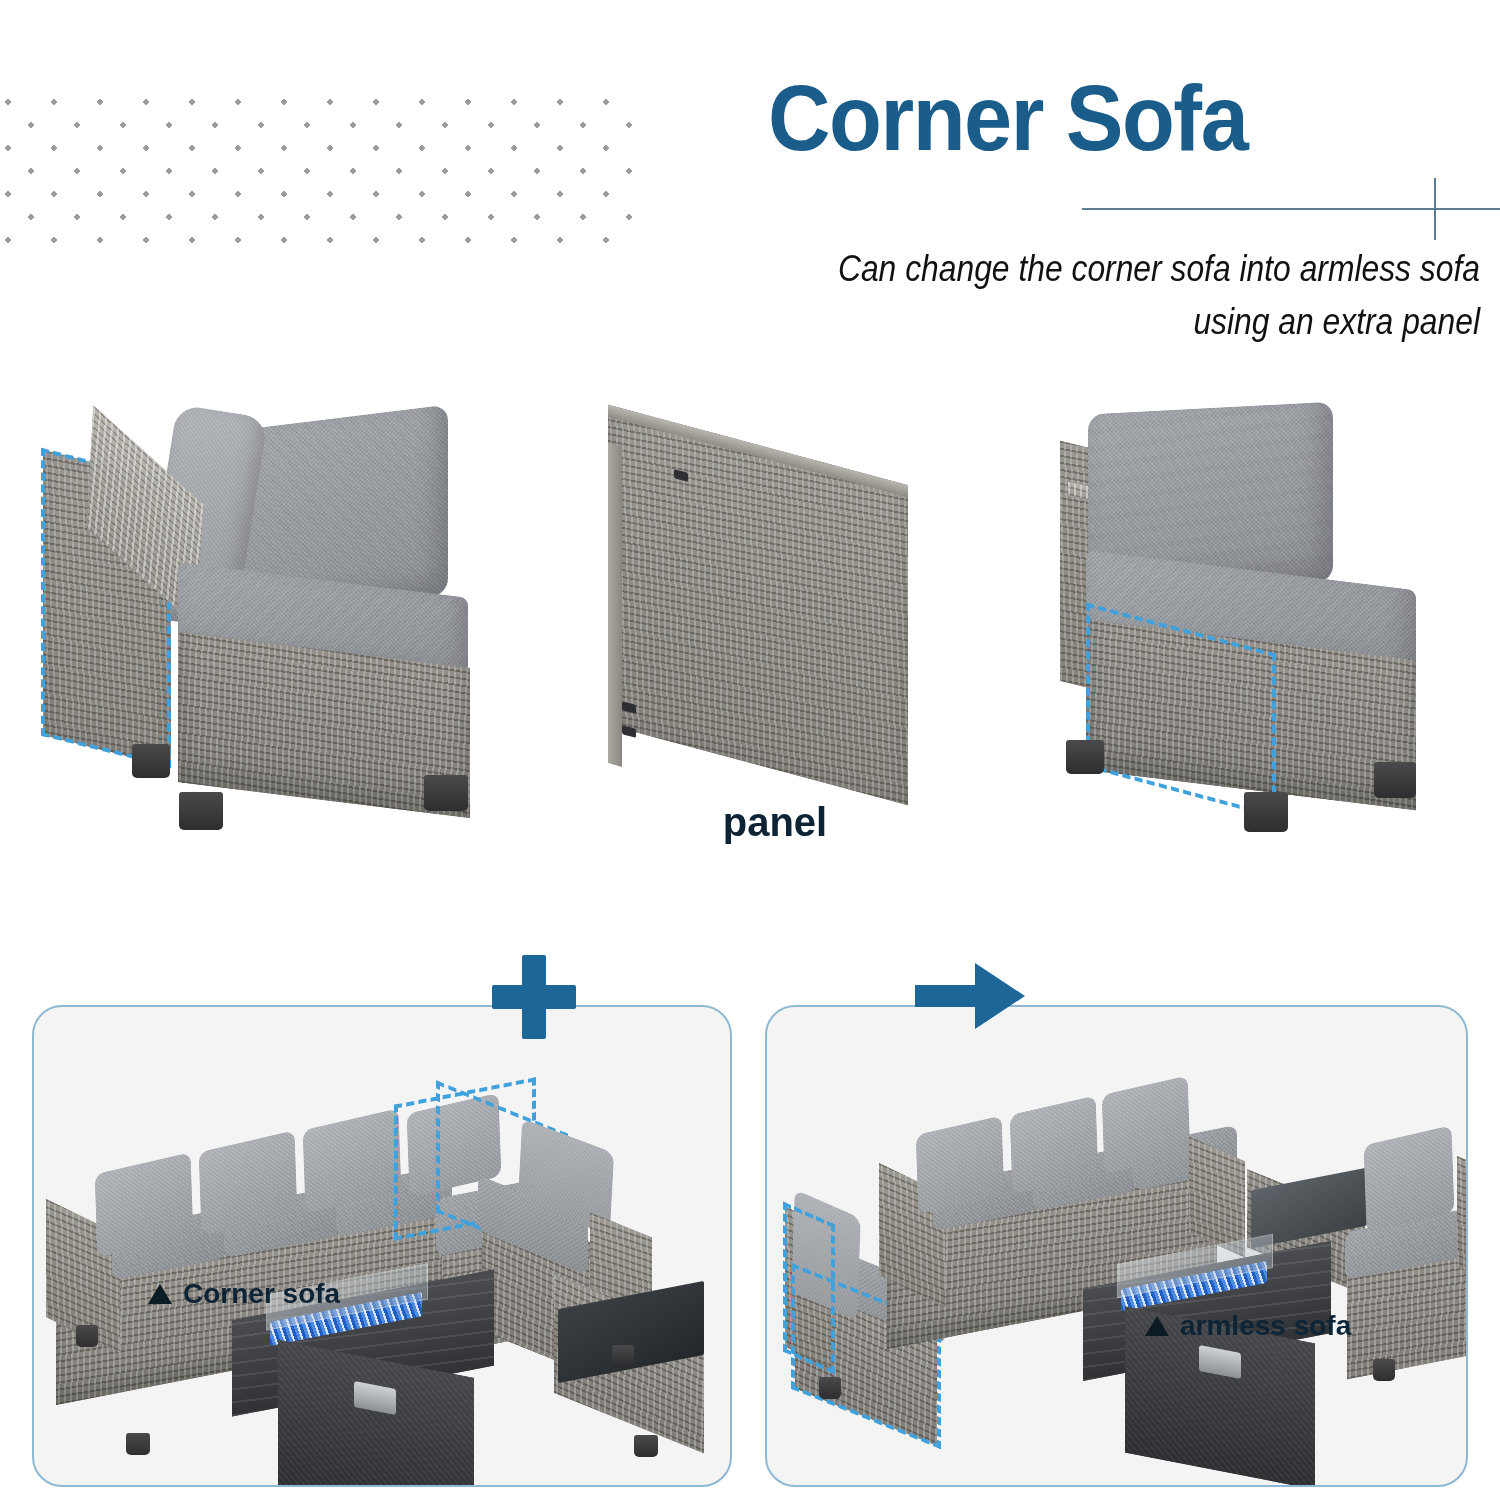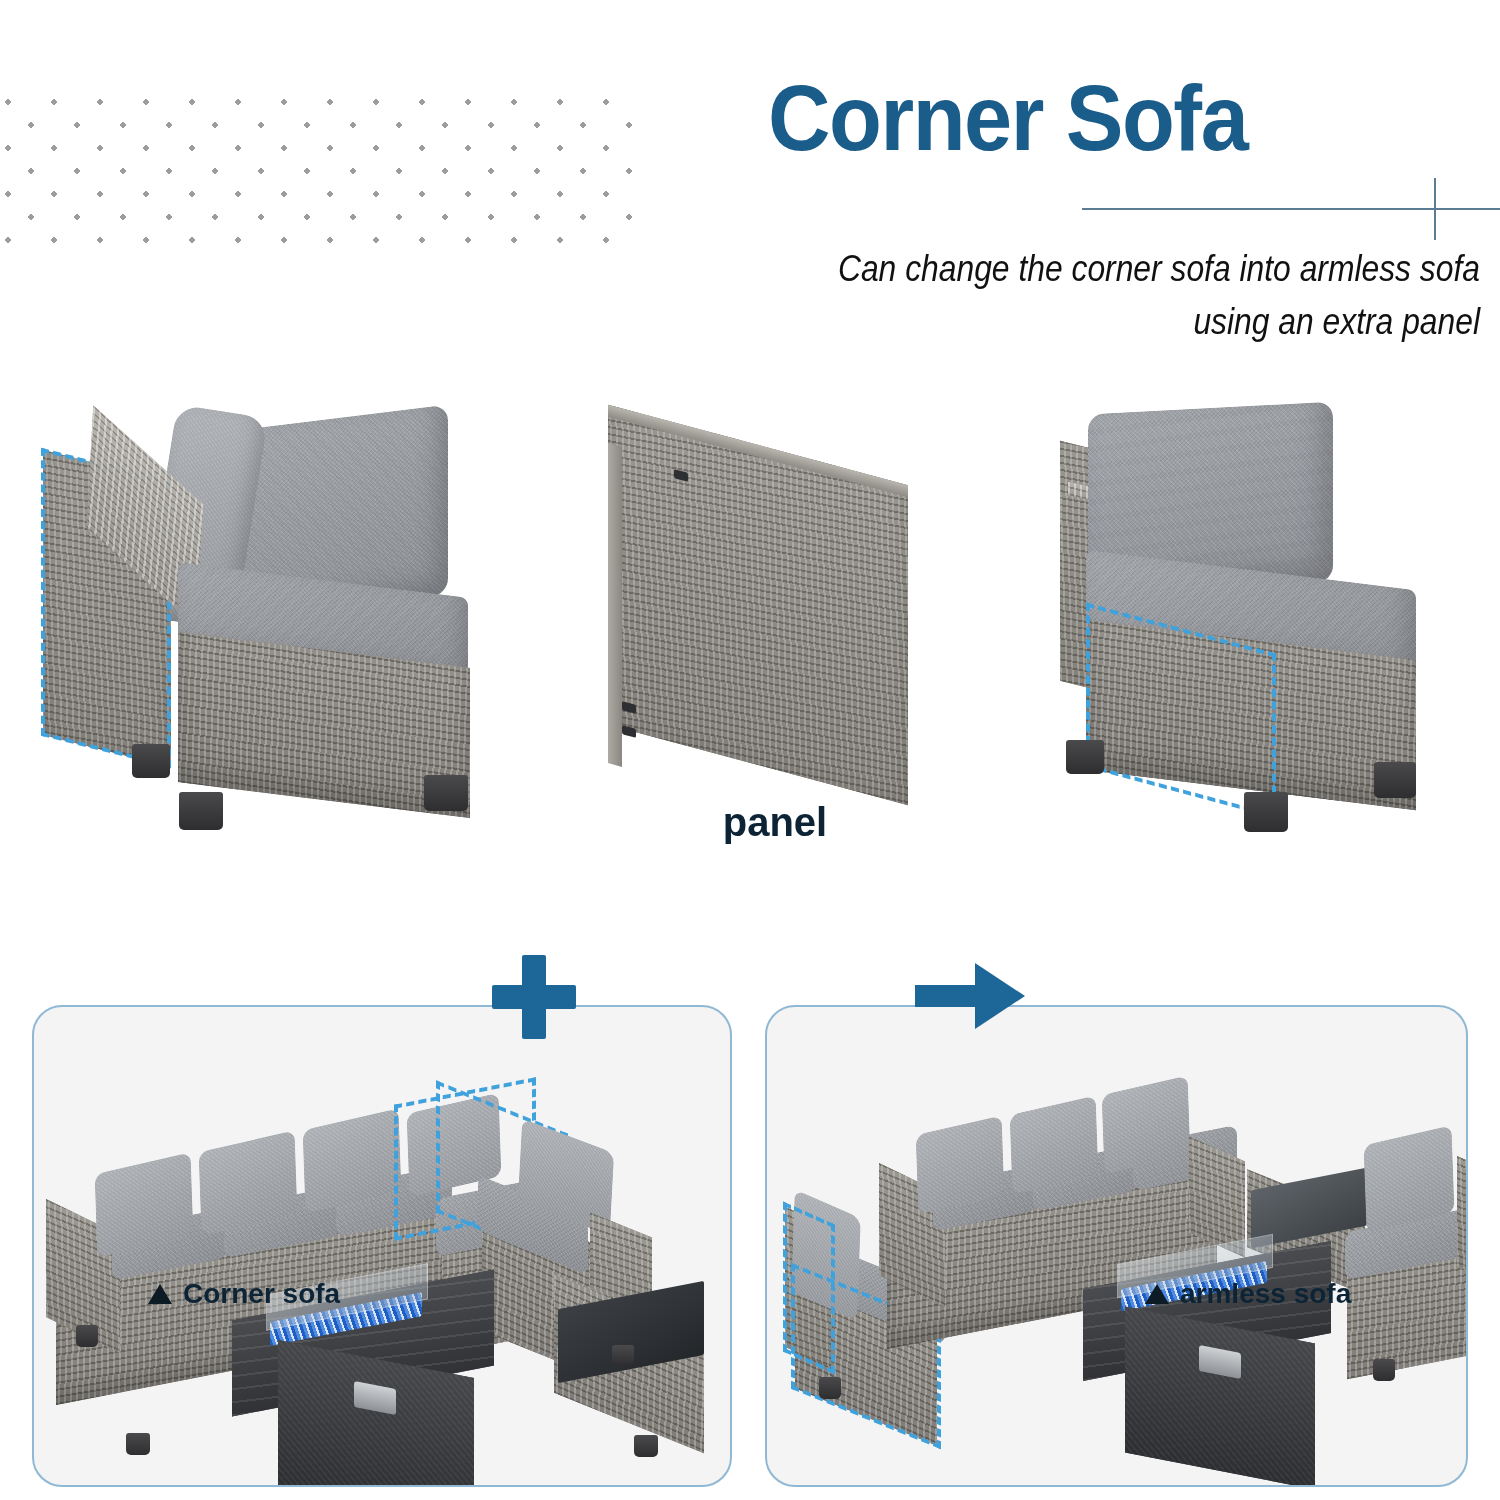--- a/index.html
+++ b/index.html
@@ -120,21 +120,21 @@
     display:flex; align-items:center; gap:11px;
     white-space:nowrap;
   }
   .caption-triangle{
     width:0;height:0;
     border-left:12px solid transparent;
     border-right:12px solid transparent;
     border-bottom:20px solid #0d1b24;
   }
   #caption-corner{ left:148px; top:898px; }
-  #caption-armless{ left:1145px; top:898px;text-align:right; }
+  #caption-armless{ left:1145px; top:930px;text-align:right; }
 
   
   .scene-card{
     position:absolute;
     top:1005px;
     height:482px;
     background:#f4f4f4;
     border:2px solid #8fb8d4;
     border-radius:30px;
     overflow:hidden;

